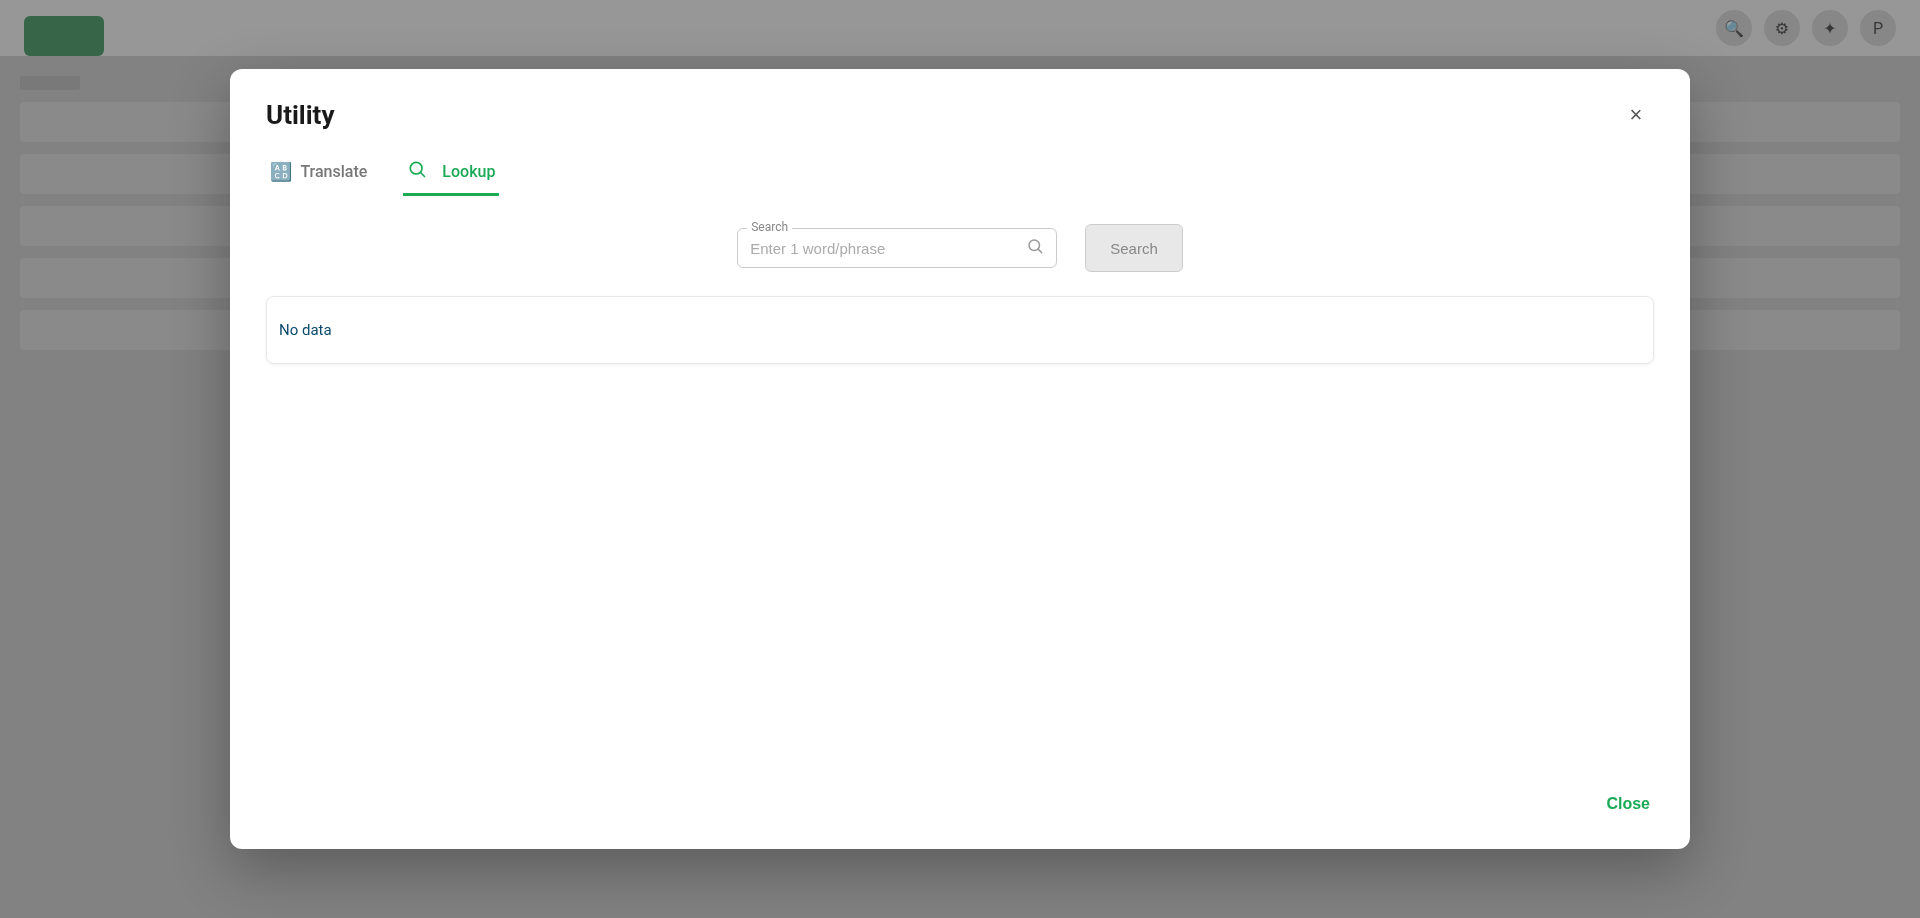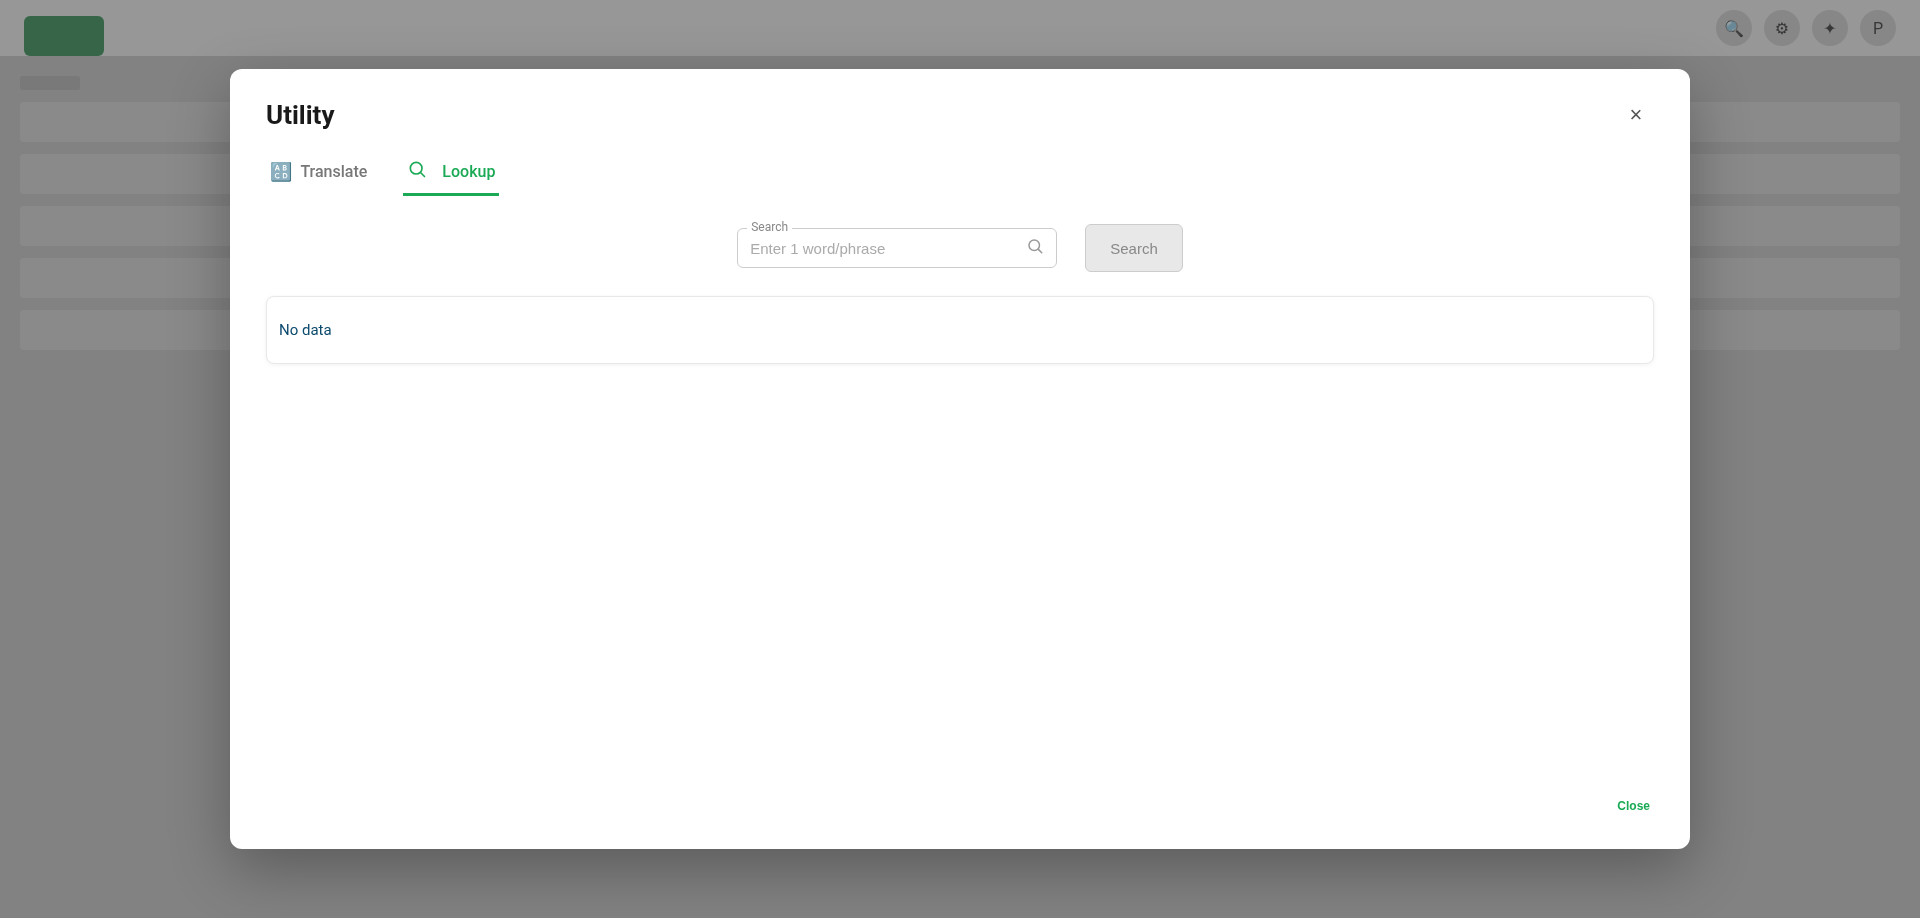--- a/index.html
+++ b/index.html
@@ -310,21 +310,21 @@
       display: flex;
       justify-content: flex-end;
       padding: 20px 36px 28px 36px;
       flex-shrink: 0;
     }
 
     .close-text-btn {
       background: none;
       border: none;
       cursor: pointer;
-      font-size: 12px;
+      font-size: 16px;
       font-weight: 600;
       color: #1aaa55;
       padding: 8px 4px;
     }
 
     
     .bg-green-logo {
       position: absolute;
       top: 16px;
       left: 24px;

